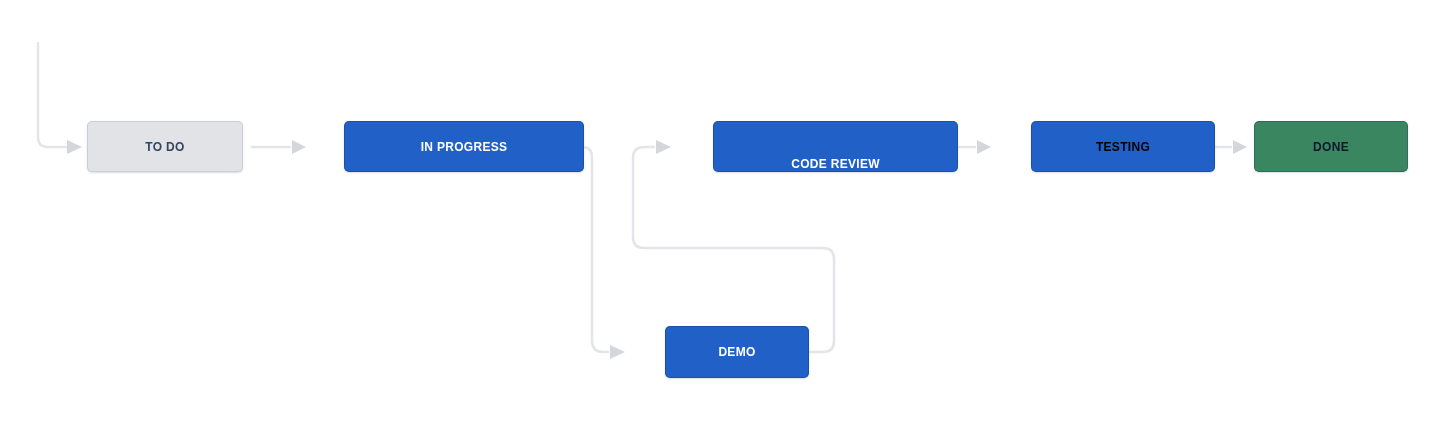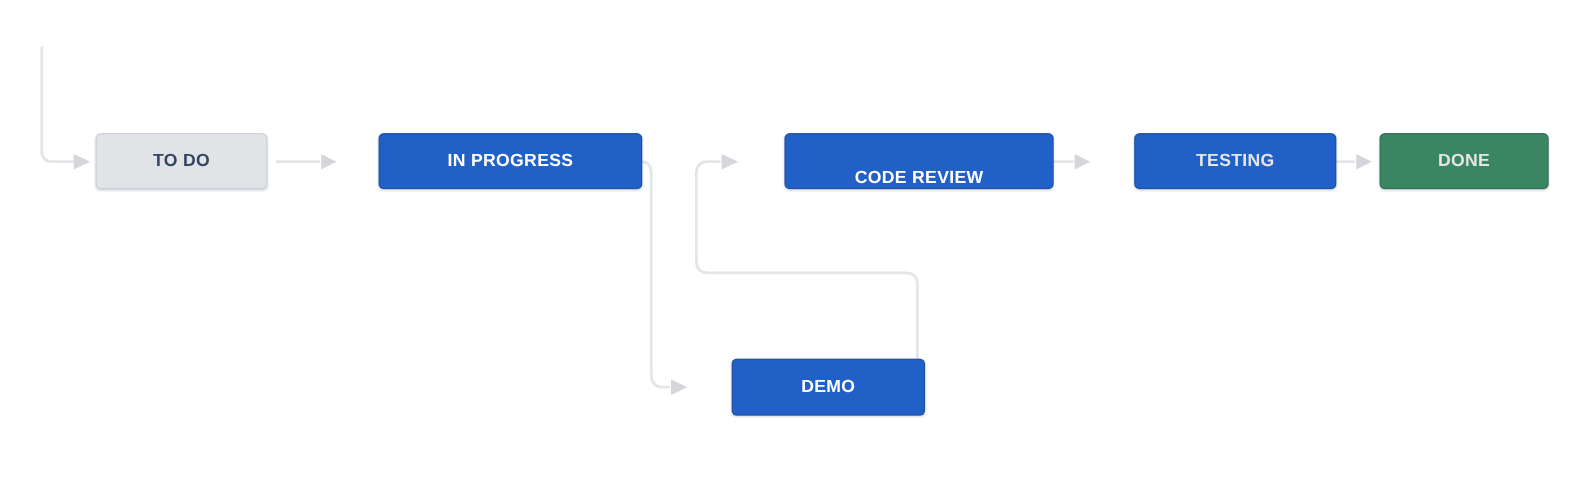--- a/index.html
+++ b/index.html
@@ -33,21 +33,21 @@
     stroke: none;
   }
   .node {
     position: absolute;
     box-sizing: border-box;
     display: flex;
     align-items: center;
     justify-content: center;
     border-radius: 5px;
     font-weight: 700;
-    font-size: 16px;
+    font-size: 12px;
     letter-spacing: 0.3px;
     box-shadow: 0 1px 2px rgba(9, 30, 66, 0.15);
     cursor: default;
     user-select: none;
   }
   .node.cat-new {
     border: 1px solid rgba(23, 43, 77, 0.10);
   }
   .node.cat-indeterminate {
     border: 1px solid rgba(23, 43, 77, 0.30);
@@ -103,25 +103,25 @@
   </div>
 
   <div class="node cat-indeterminate" style="left: 312px; top: 121px; width: 240px; height: 51px; background: rgb(33, 96, 199); color: rgb(255, 255, 255);">
     <span class="label">IN PROGRESS</span>
   </div>
 
   <div class="node cat-indeterminate" style="left: 681px; top: 121px; width: 245px; height: 51px; background: rgb(33, 96, 199); color: rgb(255, 255, 255); align-items: flex-end;">
     <span class="label">CODE REVIEW</span>
   </div>
 
-  <div class="node cat-indeterminate" style="left: 999px; top: 121px; width: 184px; height: 51px; background: rgb(33, 96, 199); color: #e5e5e5;">
+  <div class="node cat-indeterminate" style="left: 999px; top: 121px; width: 184px; height: 51px; background: rgb(33, 96, 199); color: #000000;">
     <span class="label">TESTING</span>
   </div>
 
-  <div class="node cat-done" style="left: 1254px; top: 121px; width: 154px; height: 51px; background: rgb(58, 134, 96); color: #e5e5e5;">
+  <div class="node cat-done" style="left: 1254px; top: 121px; width: 154px; height: 51px; background: rgb(58, 134, 96); color: #0f172a;">
     <span class="label">DONE</span>
   </div>
 
-  <div class="node cat-indeterminate" style="left: 633px; top: 326px; width: 176px; height: 52px; background: rgb(33, 96, 199); color: rgb(255, 255, 255);">
+  <div class="node cat-indeterminate" style="left: 633px; top: 326px; width: 144px; height: 52px; background: rgb(33, 96, 199); color: rgb(255, 255, 255);">
     <span class="label">DEMO</span>
   </div>
 
 </div>
 
 </body></html>

